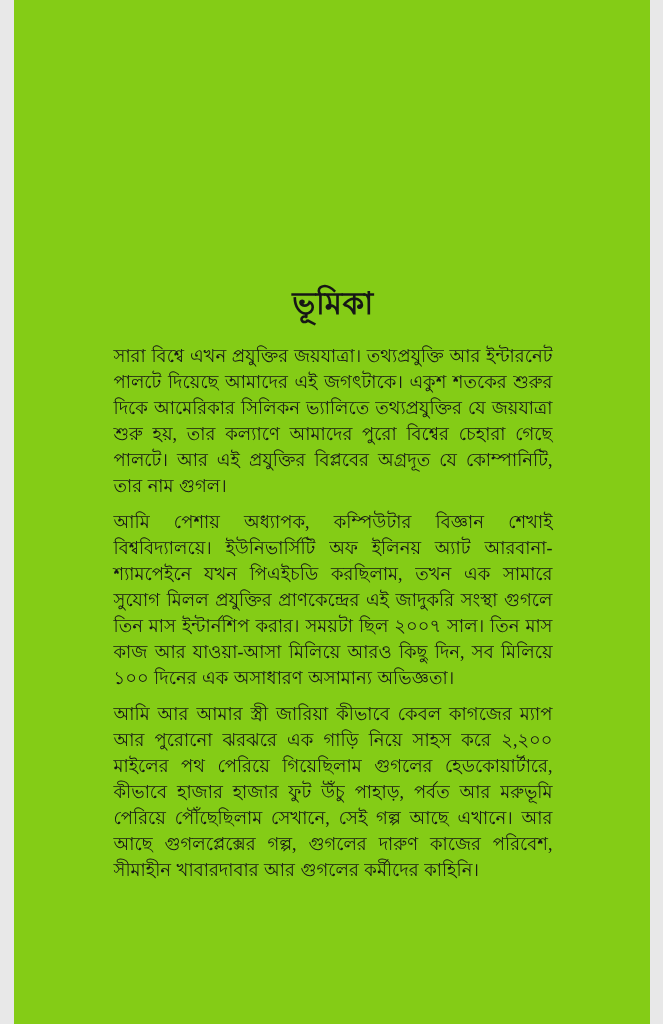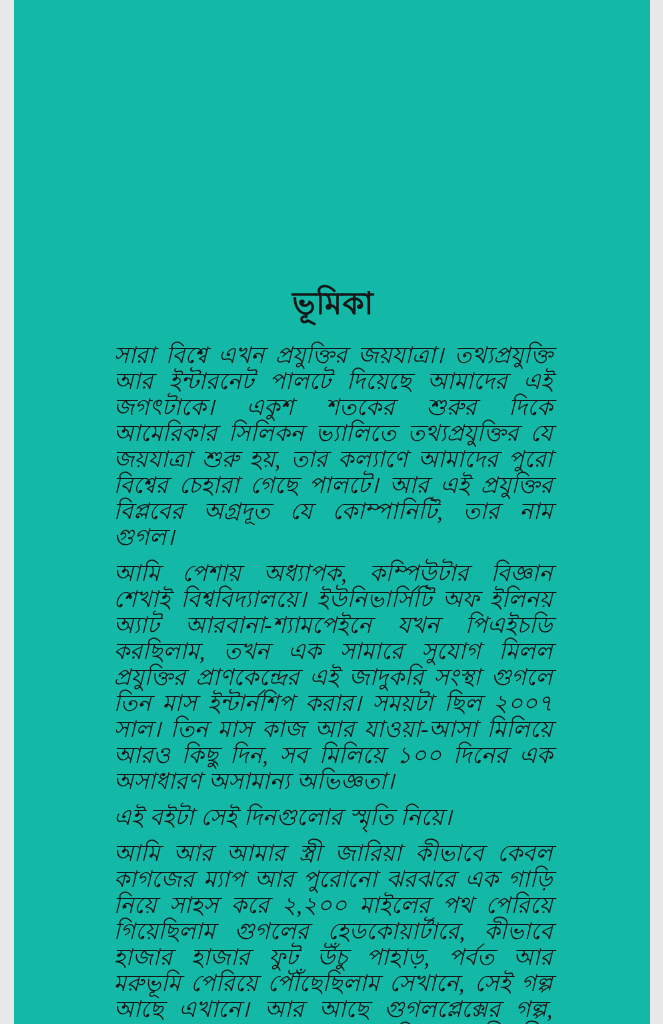--- a/index.html
+++ b/index.html
@@ -5,54 +5,52 @@
   html, body {
     margin: 0;
     padding: 0;
     background: #e8e8e8;
   }
   .page {
     position: relative;
     width: 636px;
     height: 1024px;
     margin: 0 auto;
-    background: #14b8a6;
+    background: #84cc16;
     box-sizing: border-box;
     padding: 285px 97px 0 100px;
     color: #161616;
     font-family: "Liberation Serif", "DejaVu Serif", serif;
     overflow: hidden;
   }
   .heading {
     margin: 0 0 20px 0;
     padding: 0;
     font-size: 31px;
     line-height: 38px;
     font-weight: 700;
     text-align: center;
     letter-spacing: 0.5px;
   }
   .para {
     margin: 0 0 10px 0;
     padding: 0;
-    font-size: 23px;
+    font-size: 18px;
     line-height: 26px;
     text-align: justify;
     text-justify: inter-word;
     word-spacing: 1px;
-    font-style: italic;
   }
 </style>
 </head>
 <body>
 
 <div class="page">
   <h1 class="heading">ভূমিকা</h1>
 
   <p class="para">সারা বিশ্বে এখন প্রযুক্তির জয়যাত্রা। তথ্যপ্রযুক্তি আর ইন্টারনেট পালটে দিয়েছে আমাদের এই জগৎটাকে। একুশ শতকের শুরুর দিকে আমেরিকার সিলিকন ভ্যালিতে তথ্যপ্রযুক্তির যে জয়যাত্রা শুরু হয়, তার কল্যাণে আমাদের পুরো বিশ্বের চেহারা গেছে পালটে। আর এই প্রযুক্তির বিপ্লবের অগ্রদূত যে কোম্পানিটি, তার নাম গুগল।</p>
 
 
   <p class="para">আমি পেশায় অধ্যাপক, কম্পিউটার বিজ্ঞান শেখাই বিশ্ববিদ্যালয়ে। ইউনিভার্সিটি অফ ইলিনয় অ্যাট আরবানা-শ্যামপেইনে যখন পিএইচডি করছিলাম, তখন এক সামারে সুযোগ মিলল প্রযুক্তির প্রাণকেন্দ্রের এই জাদুকরি সংস্থা গুগলে তিন মাস ইন্টার্নশিপ করার। সময়টা ছিল ২০০৭ সাল। তিন মাস কাজ আর যাওয়া-আসা মিলিয়ে আরও কিছু দিন, সব মিলিয়ে ১০০ দিনের এক অসাধারণ অসামান্য অভিজ্ঞতা।</p>
 
-  <p class="para">এই বইটা সেই দিনগুলোর স্মৃতি নিয়ে।</p>
 
   <p class="para">আমি আর আমার স্ত্রী জারিয়া কীভাবে কেবল কাগজের ম্যাপ আর পুরোনো ঝরঝরে এক গাড়ি নিয়ে সাহস করে ২,২০০ মাইলের পথ পেরিয়ে গিয়েছিলাম গুগলের হেডকোয়ার্টারে, কীভাবে হাজার হাজার ফুট উঁচু পাহাড়, পর্বত আর মরুভূমি পেরিয়ে পৌঁছেছিলাম সেখানে, সেই গল্প আছে এখানে। আর আছে গুগলপ্লেক্সের গল্প, গুগলের দারুণ কাজের পরিবেশ, সীমাহীন খাবারদাবার আর গুগলের কর্মীদের কাহিনি।</p>
 </div>
 
 </body></html>

